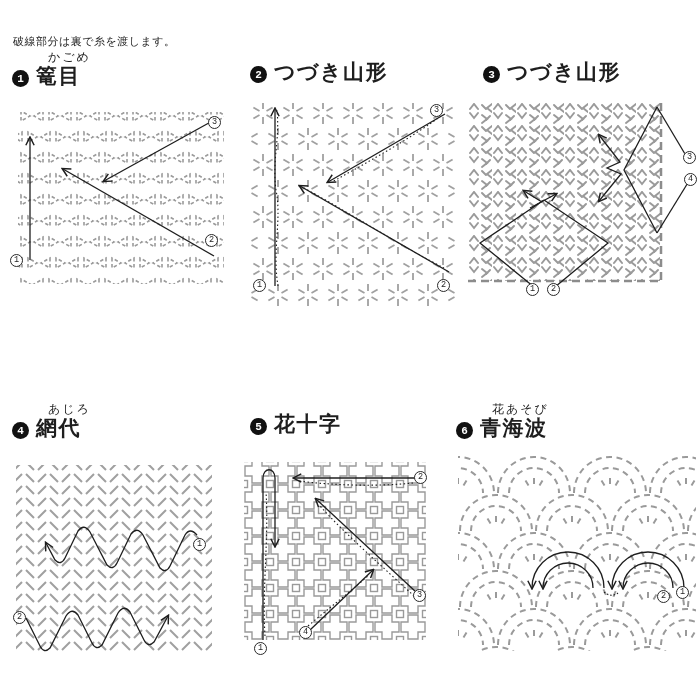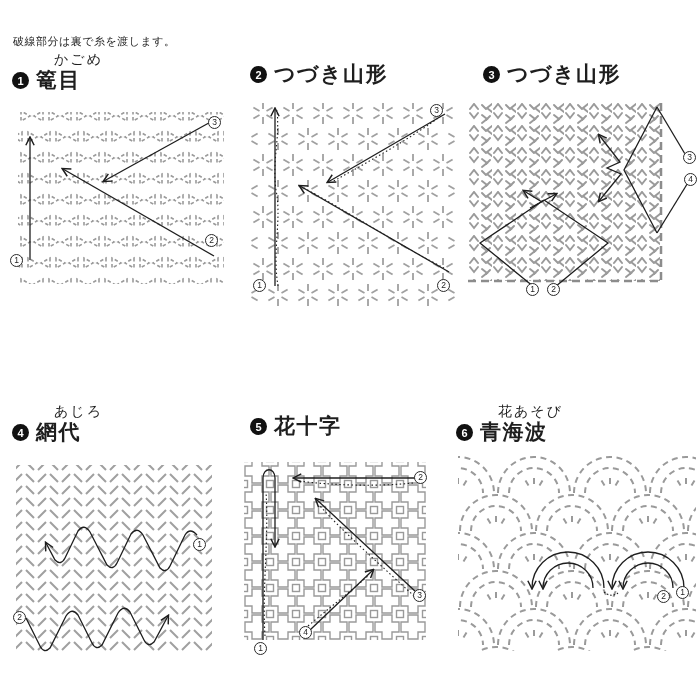--- a/index.html
+++ b/index.html
@@ -1,24 +1,24 @@
 <!DOCTYPE html>
 <html><head>
 <meta charset="utf-8">
 <style>
   html,body{margin:0;padding:0;background:#fff;}
   .page{position:relative;width:700px;height:700px;background:#ffffff;
-        font-family:Liberation Sans, sans-serif;color:#1e1e1e;overflow:hidden;}
+        font-family:Liberation Mono, monospace;color:#1e1e1e;overflow:hidden;}
   .note{position:absolute;left:13px;top:34px;font-size:11px;letter-spacing:.5px;}
   .hdr{position:absolute;display:flex;align-items:flex-end;gap:7px;}
   .badge{width:17px;height:17px;border-radius:50%;background:#111;color:#fff;
          font-size:11px;font-weight:bold;display:flex;align-items:center;justify-content:center;
          margin-bottom:1px;flex:0 0 auto;}
   .htxt{display:flex;flex-direction:column;gap:3px;}
-  .furi{font-size:14px;letter-spacing:2px;margin-left:18px;line-height:1;min-height:0;}
+  .furi{font-size:12px;letter-spacing:2px;margin-left:12px;line-height:1;min-height:0;}
   .hname{font-size:21px;font-weight:bold;letter-spacing:1.5px;line-height:1;}
   .diagram{position:absolute;}
   .diagram svg{display:block;overflow:visible;}
   .step{position:absolute;width:13px;height:13px;border:1px solid #2a2a2a;border-radius:50%;
         background:#fff;font-size:8.5px;line-height:1;display:flex;align-items:center;
         justify-content:center;box-sizing:border-box;}
 </style>
 </head>
 <body>
 

